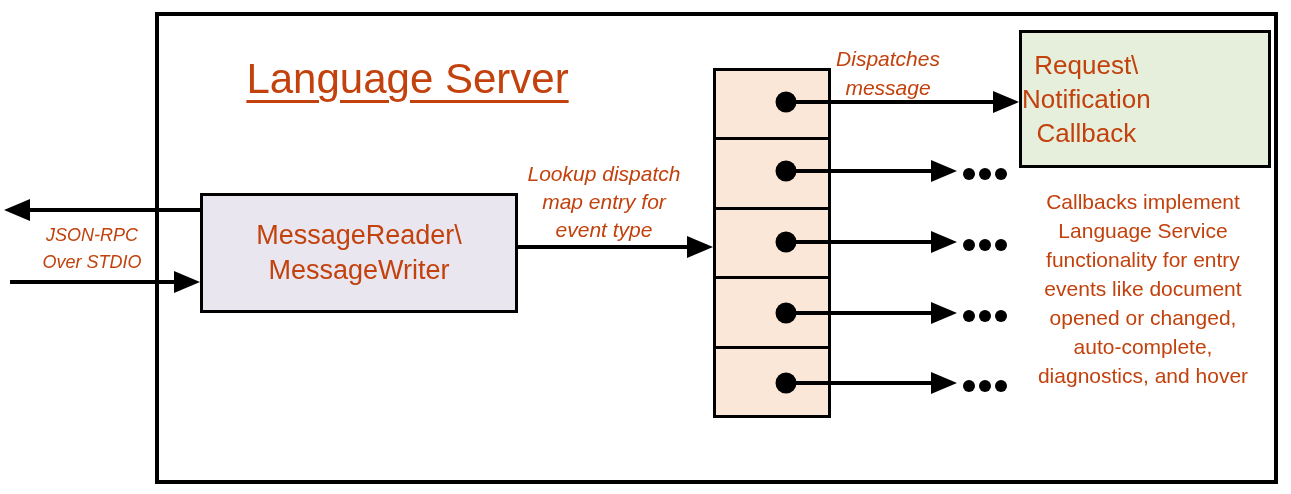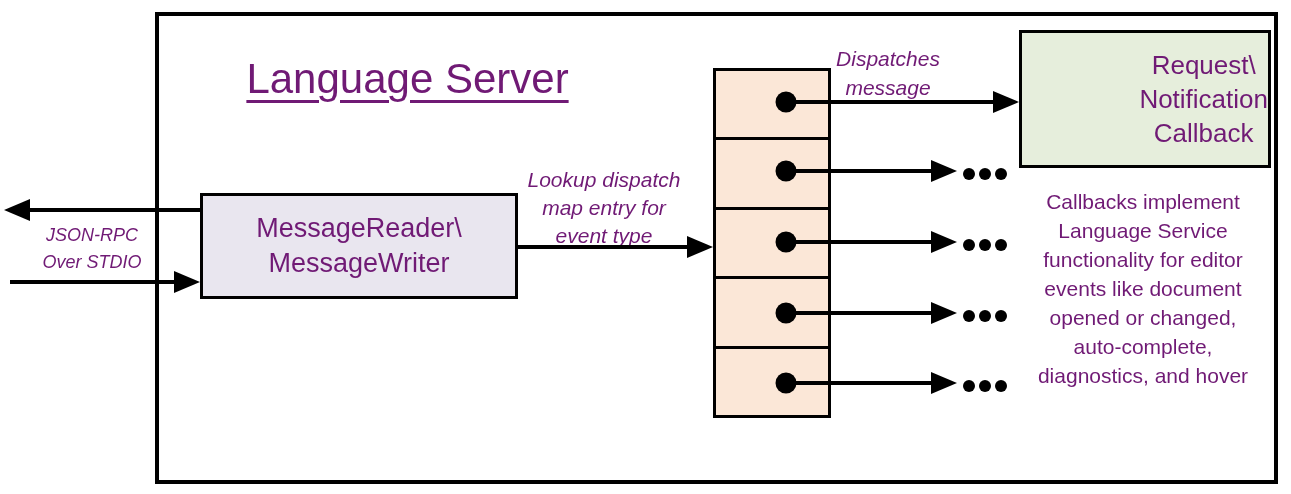--- a/index.html
+++ b/index.html
@@ -1,39 +1,39 @@
 <!DOCTYPE html>
 <html><head>
 <meta charset="utf-8">
 <style>
   html,body{margin:0;padding:0;background:#fff;}
   #stage{
     position:relative;width:1291px;height:494px;background:#ffffff;
-    font-family:"Liberation Sans",sans-serif;color:#701a75;overflow:hidden;
+    font-family:"Liberation Sans",sans-serif;color:#c2410c;overflow:hidden;
   }
   .abs{position:absolute;box-sizing:border-box;}
   .center{text-align:center;white-space:pre;}
 
   .outer-box{left:155px;top:12px;width:1123px;height:472px;border:4px solid #000;background:transparent;}
 
   .title{left:225px;top:55px;width:365px;font-size:42px;font-weight:400;
          text-decoration:underline;text-decoration-thickness:3px;text-underline-offset:7px;}
 
-  .reader-box{left:200px;top:193px;width:318px;height:106px;background:#E9E6EF;border:3px solid #000;
+  .reader-box{left:200px;top:193px;width:318px;height:120px;background:#E9E6EF;border:3px solid #000;
               display:flex;align-items:center;justify-content:center;font-size:27px;line-height:35px;}
   .callback-box{left:1019px;top:30px;width:252px;height:138px;background:#E6EEDC;border:3px solid #000;
-              display:flex;align-items:center;justify-content:flex-end;font-size:26px;line-height:34px;}
+              display:flex;align-items:center;justify-content:flex-start;font-size:26px;line-height:34px;}
 
   .dispatch-column{left:713px;top:68px;width:118px;height:350px;border:3px solid #000;
                    display:flex;flex-direction:column;background:#000;}
   .dispatch-cell{flex:1;background:#FBE7D7;border-bottom:3px solid #000;}
   .dispatch-cell:last-child{border-bottom:none;}
 
   .io-label{left:18px;top:222px;width:148px;font-size:18px;font-style:italic;line-height:27px;}
-  .lookup-label{left:518px;top:166px;width:172px;font-size:21px;font-style:italic;line-height:28px;}
+  .lookup-label{left:518px;top:160px;width:172px;font-size:21px;font-style:italic;line-height:28px;}
   .dispatches-label{left:818px;top:44px;width:140px;font-size:21px;font-style:italic;line-height:29px;text-align:center;}
   .reader-caption{left:192px;top:305px;width:366px;font-size:22px;line-height:28px;}
   .callbacks-caption{left:1012px;top:187px;width:262px;font-size:21px;line-height:29px;}
   .map-caption{left:648px;top:424px;width:250px;font-size:22px;line-height:28px;}
 
   svg.overlay{position:absolute;left:0;top:0;width:1291px;height:494px;pointer-events:none;}
   .ln{stroke:#000;stroke-width:4;fill:none;}
   .hd{fill:#000;stroke:none;}
   .dot{fill:#000;stroke:none;}
 </style>
@@ -51,21 +51,21 @@
 MessageWriter</div>
   </div>
 
   <div class="abs callback-box">
     <div class="center">Request\
 Notification
 Callback</div>
   </div>
   <div class="abs callbacks-caption center">Callbacks implement
 Language Service
-functionality for editor
+functionality for entry
 events like document
 opened or changed,
 auto-complete,
 diagnostics, and hover</div>
 
   <div class="abs dispatch-column">
     <div class="dispatch-cell"></div>
     <div class="dispatch-cell"></div>
     <div class="dispatch-cell"></div>
     <div class="dispatch-cell"></div>

